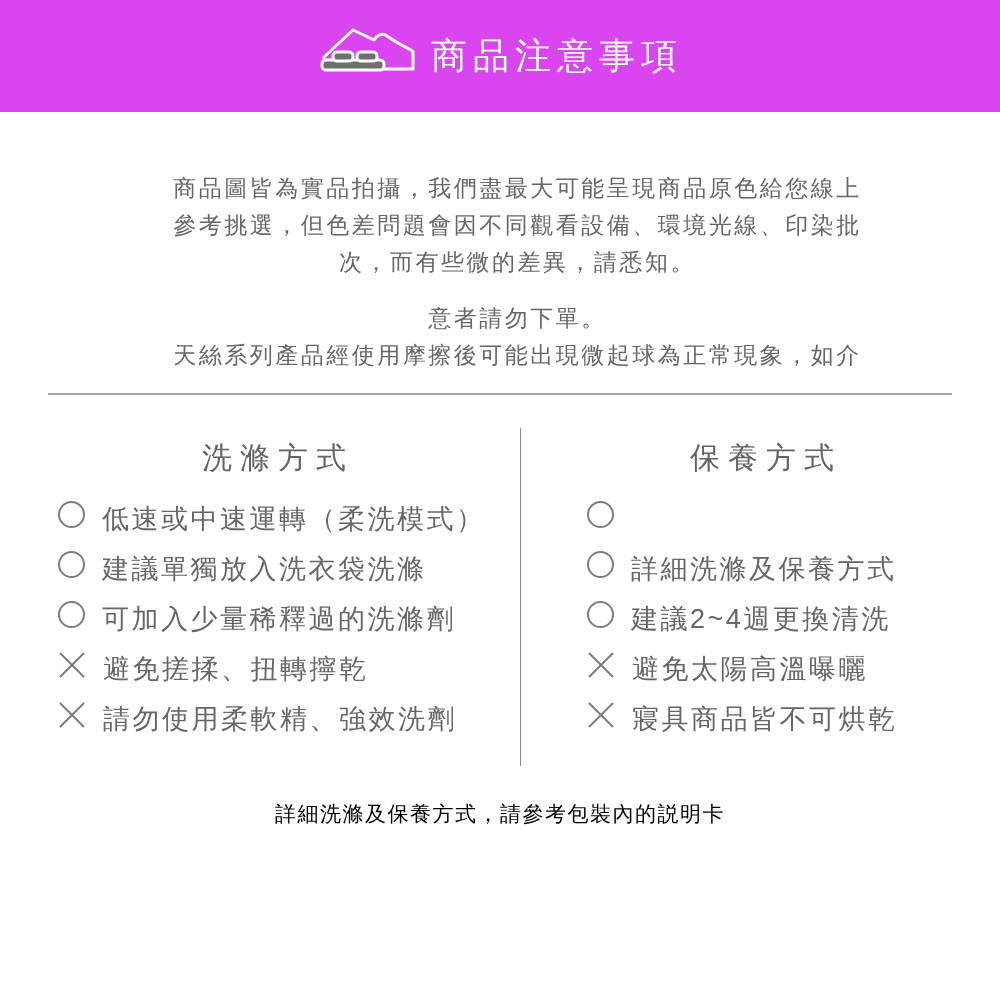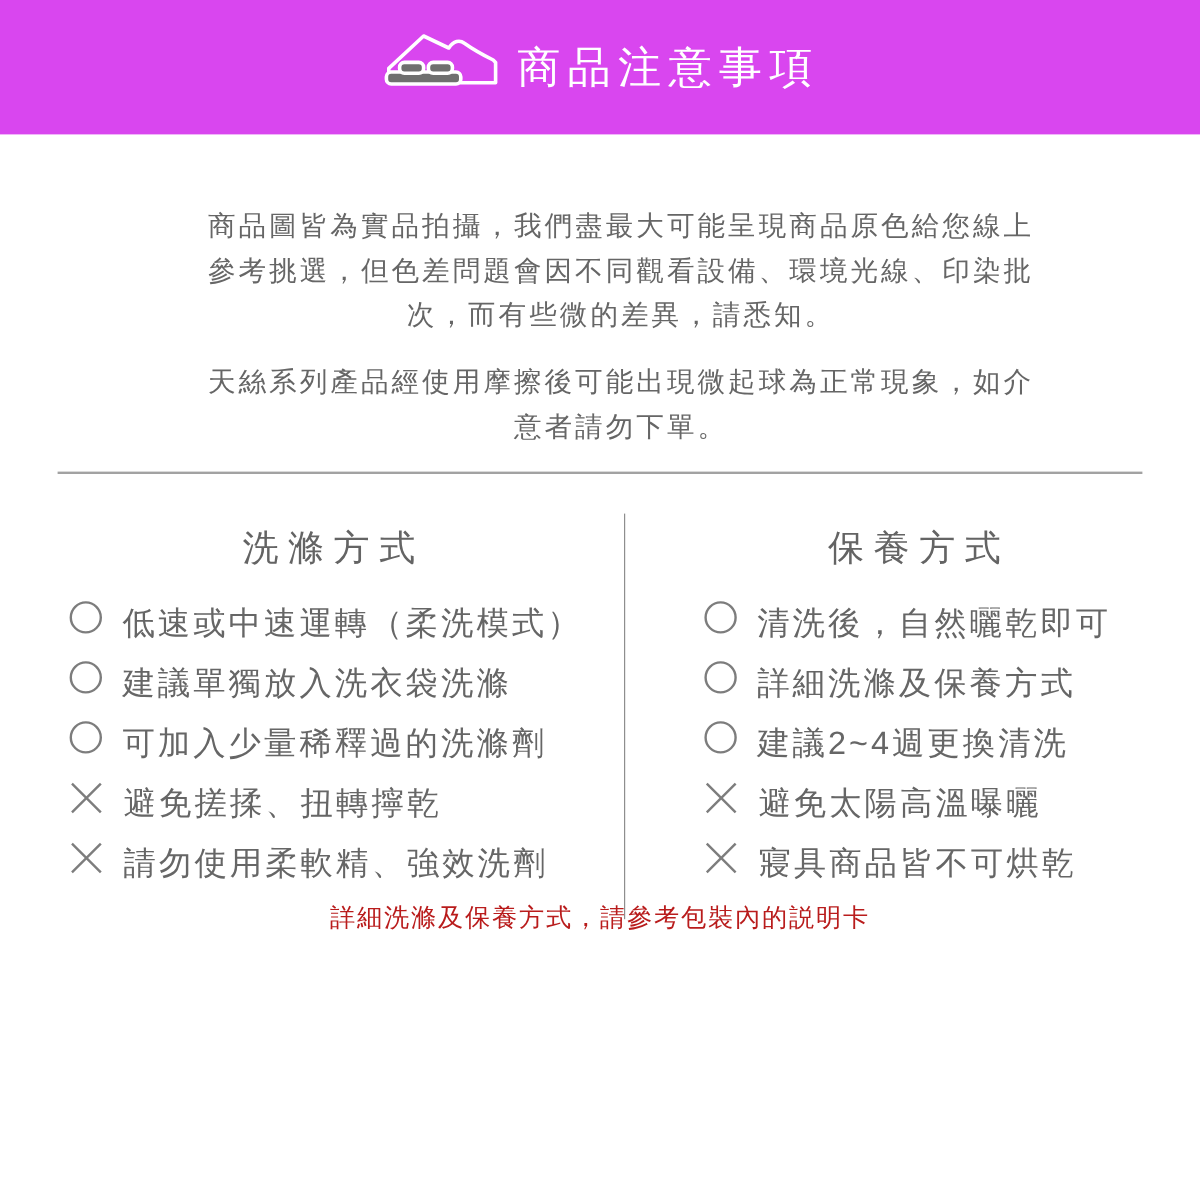--- a/index.html
+++ b/index.html
@@ -107,25 +107,26 @@
     position: absolute;
     left: 50%; top: 50%;
     width: 34px; height: 2px;
     background: #7d7d7d;
   }
   .mark.no::before { transform: translate(-50%,-50%) rotate(45deg); }
   .mark.no::after  { transform: translate(-50%,-50%) rotate(-45deg); }
 
   
   .footer {
+    margin-top: 48px;
     text-align: center;
     font-size: 21px;
     line-height: 30px;
     letter-spacing: 1.5px;
-    color: #b91c1c;
+    color: #000000;
   }
 </style>
 </head>
 <body>
 
 <div class="header">
   <span>
     <svg class="bed-icon-svg" viewBox="0 0 100 60" xmlns="http://www.w3.org/2000/svg">
       <path d="M7 33 L7 30 L36 3 L57 13 C61 7 66 6 70 9 C77 14 88 20 94 23 L96 25 L96 42 L66 42" fill="none" stroke="#ffffff" stroke-width="3" stroke-linejoin="round" stroke-linecap="round"></path>
       <rect x="5" y="33" width="62" height="10" rx="4" fill="#6f6f6f" stroke="#ffffff" stroke-width="3"></rect>
@@ -136,22 +137,22 @@
   <span class="header-title">商品注意事項</span>
 </div>
 
 <div class="notices">
   <div class="notice">
     <div class="notice-line">商品圖皆為實品拍攝，我們盡最大可能呈現商品原色給您線上</div>
     <div class="notice-line">參考挑選，但色差問題會因不同觀看設備、環境光線、印染批</div>
     <div class="notice-line">次，而有些微的差異，請悉知。</div>
   </div>
   <div class="notice">
+    <div class="notice-line">意者請勿下單。</div>
     <div class="notice-line">天絲系列產品經使用摩擦後可能出現微起球為正常現象，如介</div>
-    <div class="notice-line">意者請勿下單。</div>
   </div>
 </div>
 
 <hr class="h-divider">
 
 <div class="columns">
   <div class="v-divider"></div>
 
   <div class="col-left">
     <div class="col-inner-left">
@@ -180,21 +181,20 @@
       </div>
     </div>
   </div>
 
   <div class="col-right">
     <div class="col-inner-right">
       <div class="col-title">保養方式</div>
       <div class="col-list">
         <div class="care-item">
           <span class="mark ok"></span>
-          <span class="care-item-text">清洗後，自然曬乾即可</span>
         </div>
         <div class="care-item">
           <span class="mark ok"></span>
           <span class="care-item-text">詳細洗滌及保養方式</span>
         </div>
         <div class="care-item">
           <span class="mark ok"></span>
           <span class="care-item-text">建議2~4週更換清洗</span>
         </div>
         <div class="care-item">

